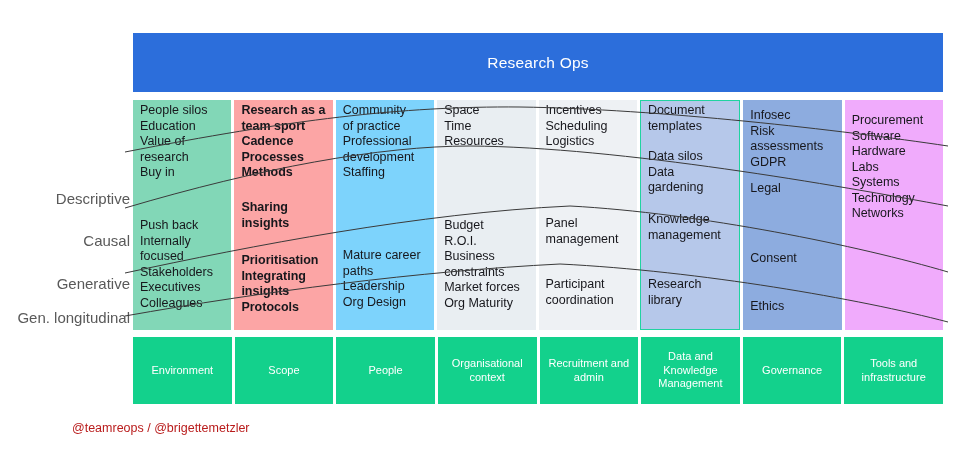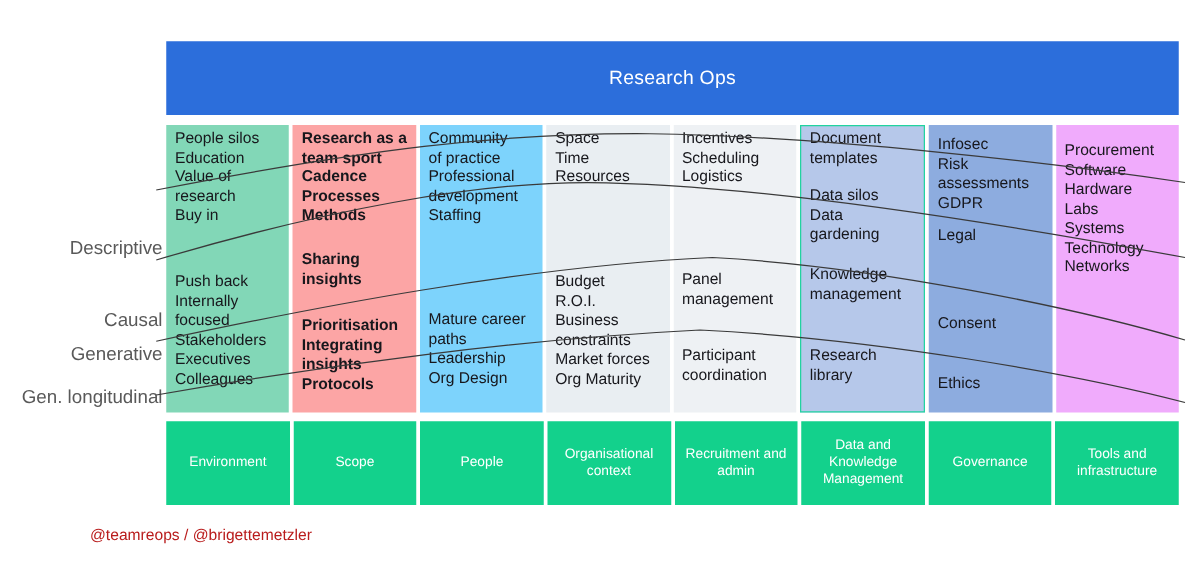--- a/index.html
+++ b/index.html
@@ -57,21 +57,21 @@
 </head>
 <body>
 
 <div id="stage">
 
   <div class="header">
     <span class="title">Research Ops</span>
   </div>
 
   <div class="row-label" style="top:190px">Descriptive</div>
-  <div class="row-label" style="top:248px">Causal</div>
+  <div class="row-label" style="top:232px">Causal</div>
   <div class="row-label" style="top:275px">Generative</div>
   <div class="row-label" style="top:309px">Gen. longitudinal</div>
 
   <div class="grid">
     <div class="col c1">
       <div class="cell-group" style="top:3px">People silos
 Education
 Value of
 research
 Buy in</div>

